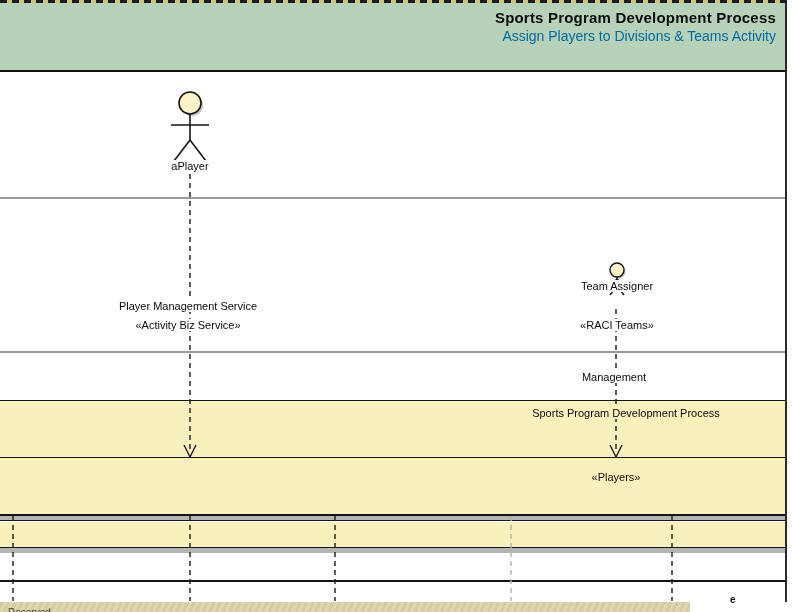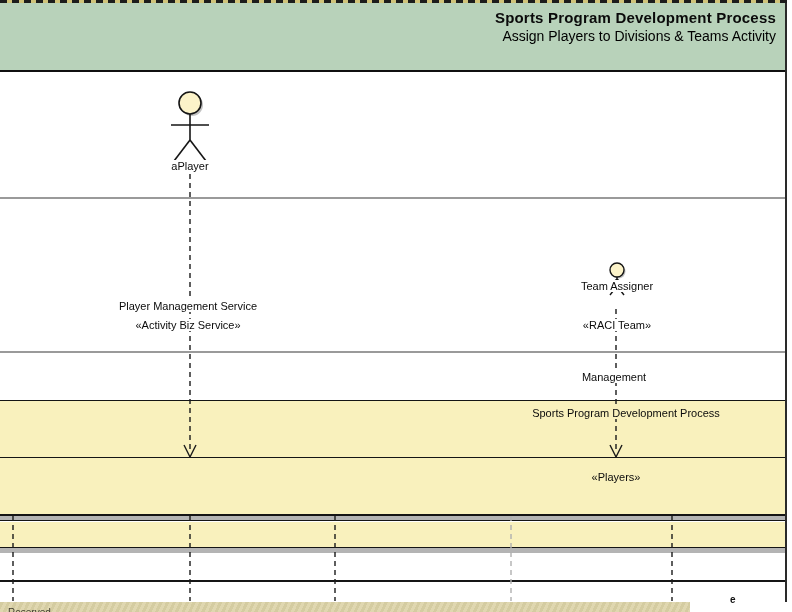--- a/index.html
+++ b/index.html
@@ -24,21 +24,21 @@
   .top-edge {
     position: absolute; left: 0; top: 0; width: 787px; height: 3px;
     background: repeating-linear-gradient(90deg, #1c1c1c 0 7px, #cfc37a 7px 12px);
     z-index: 6;
   }
 
   .band { position: absolute; left: 0; width: 785px; }
   .band-header { top: 0; height: 72px; background: #b8d2ba; border-bottom: 2px solid #101010;
                  text-align: right; padding: 8px 9px 0 0; }
   .hdr-title    { font-size: 15px; font-weight: bold; color: #0b0b0b; line-height: 19px; letter-spacing: .2px; }
-  .hdr-subtitle { font-size: 14px; color: #000000; line-height: 18px; }
+  .hdr-subtitle { font-size: 14px; color: #0369a1; line-height: 18px; }
 
   .lane-line-gray  { position: absolute; left: 0; width: 785px; height: 2px; background: #9a9a9a; }
   .lane-line-black { position: absolute; left: 0; width: 785px; height: 1px; background: #151515; }
 
   .band-yellow-a { top: 401px; height: 56px; background: #f9f1bd; }
   .band-yellow-b { top: 458px; height: 56px; background: #f9f1bd; }
   .gray-strip-a  { position: absolute; left: 0; top: 515px; width: 785px; height: 6px;
                    background: #b4b4b4; border-top: 1px solid #151515; border-bottom: 1px solid #151515; }
   .band-yellow-c { top: 522px; height: 25px; background: #f9f1bd; }
   .gray-strip-b  { position: absolute; left: 0; top: 547px; width: 785px; height: 6px;
@@ -137,21 +137,21 @@
       <line x1="672" y1="516" x2="672" y2="601"></line>
     </g>
   </svg>
 
   <div class="lbl bold on-white" style="left:190px; top:160px">aPlayer</div>
 
   <div class="lbl on-white" style="left:188px; top:300px">Player Management Service</div>
   <div class="lbl on-white" style="left:188px; top:319px">«Activity Biz Service»</div>
 
   <div class="lbl bold on-white" style="left:617px; top:280px">Team Assigner</div>
-  <div class="lbl on-white" style="left:617px; top:319px">«RACI Team»</div>
+  <div class="lbl on-white" style="left:617px; top:319px">«RACI Teams»</div>
   <div class="lbl on-white" style="left:614px; top:371px">Management</div>
 
   <div class="lbl bold on-yellow" style="left:626px; top:407px">Sports Program Development Process</div>
 
   <div class="lbl bold on-yellow" style="left:616px; top:471px">«Players»</div>
 
   <div class="footer-strip"></div>
   <div class="footer-reserved">Reserved.</div>
   <div class="edge-char">e</div>
 

